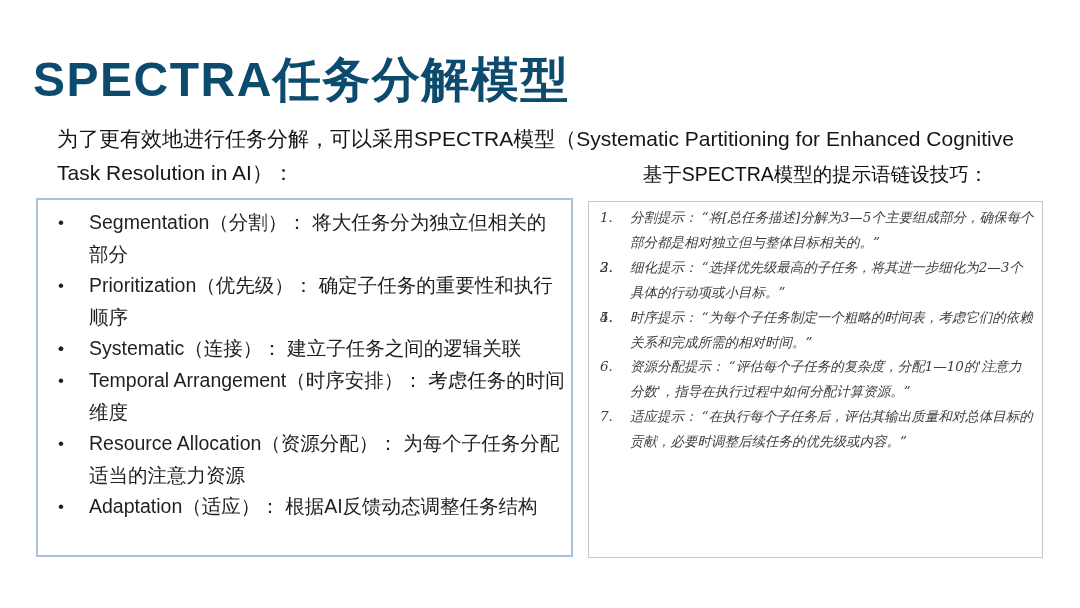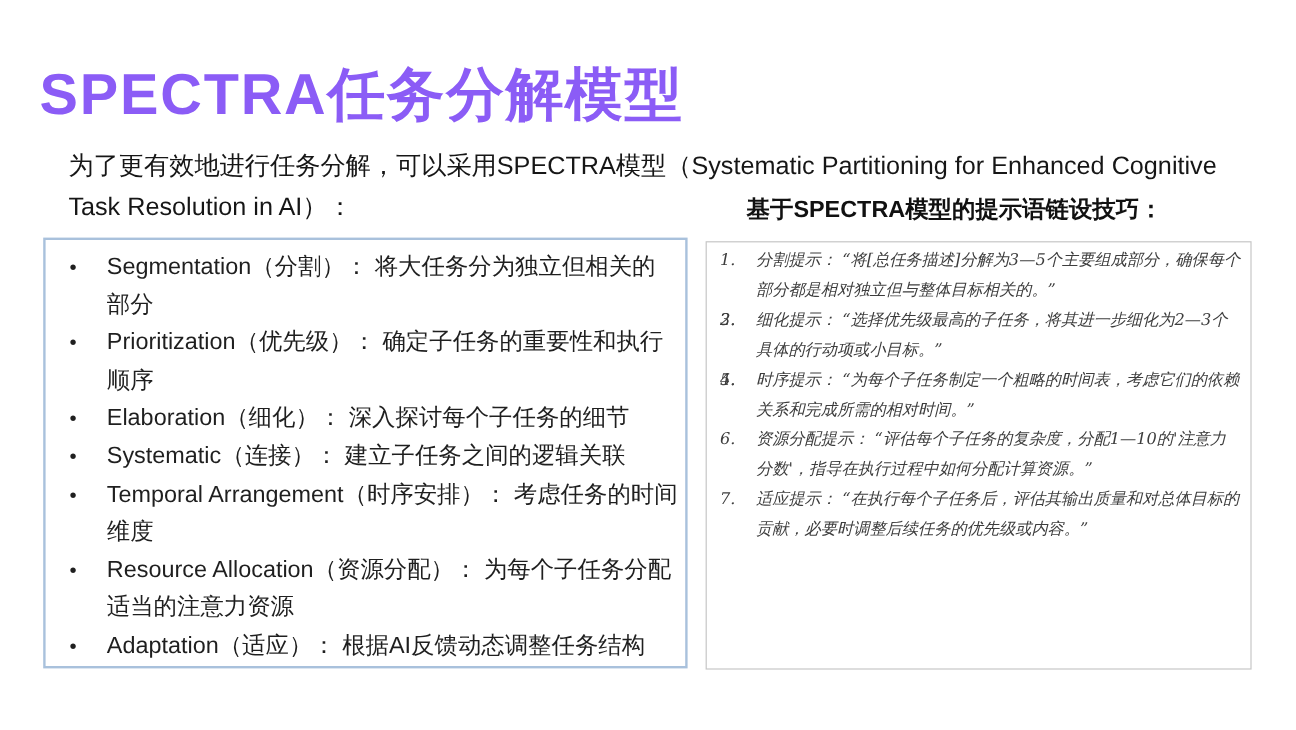--- a/index.html
+++ b/index.html
@@ -15,41 +15,41 @@
     background: #ffffff;
     overflow: hidden;
   }
   .slide-title {
     position: absolute;
     left: 33px;
     top: 20px;
     font-size: 48px;
     font-weight: bold;
     letter-spacing: 1.5px;
-    color: #8b5cf6;
+    color: #0c4a6e;
     line-height: 56px;
     white-space: nowrap;
   }
   .intro {
     position: absolute;
     left: 57px;
     top: 101px;
     width: 972px;
     font-size: 21px;
     line-height: 34px;
     color: #161616;
   }
   .tips-heading {
     position: absolute;
-    left: 568px;
+    left: 588px;
     top: 161px;
     width: 455px;
     text-align: center;
     font-size: 19.5px;
-    font-weight: bold;
+    font-weight: normal;
     color: #111111;
     white-space: nowrap;
   }
   .model-box {
     position: absolute;
     left: 36px;
     top: 198px;
     width: 537px;
     height: 359px;
     border: 2px solid #a9c1dc;
@@ -121,21 +121,20 @@
       <li>
         <span class="bullet">•</span>
         <span>Segmentation（分割）： 将大任务分为独立但相关的部分</span>
       </li>
       <li>
         <span class="bullet">•</span>
         <span>Prioritization（优先级）： 确定子任务的重要性和执行顺序</span>
       </li>
       <li>
         <span class="bullet">•</span>
-        <span>Elaboration（细化）： 深入探讨每个子任务的细节</span>
       </li>
       <li>
         <span class="bullet">•</span>
         <span>Systematic（连接）： 建立子任务之间的逻辑关联</span>
       </li>
       <li>
         <span class="bullet">•</span>
         <span>Temporal Arrangement（时序安排）： 考虑任务的时间维度</span>
       </li>
       <li>

